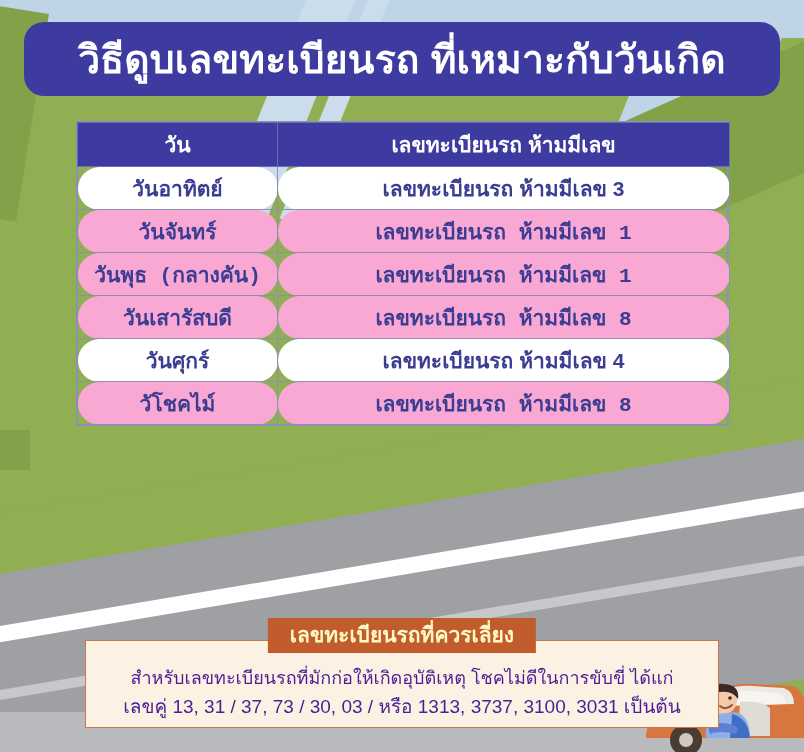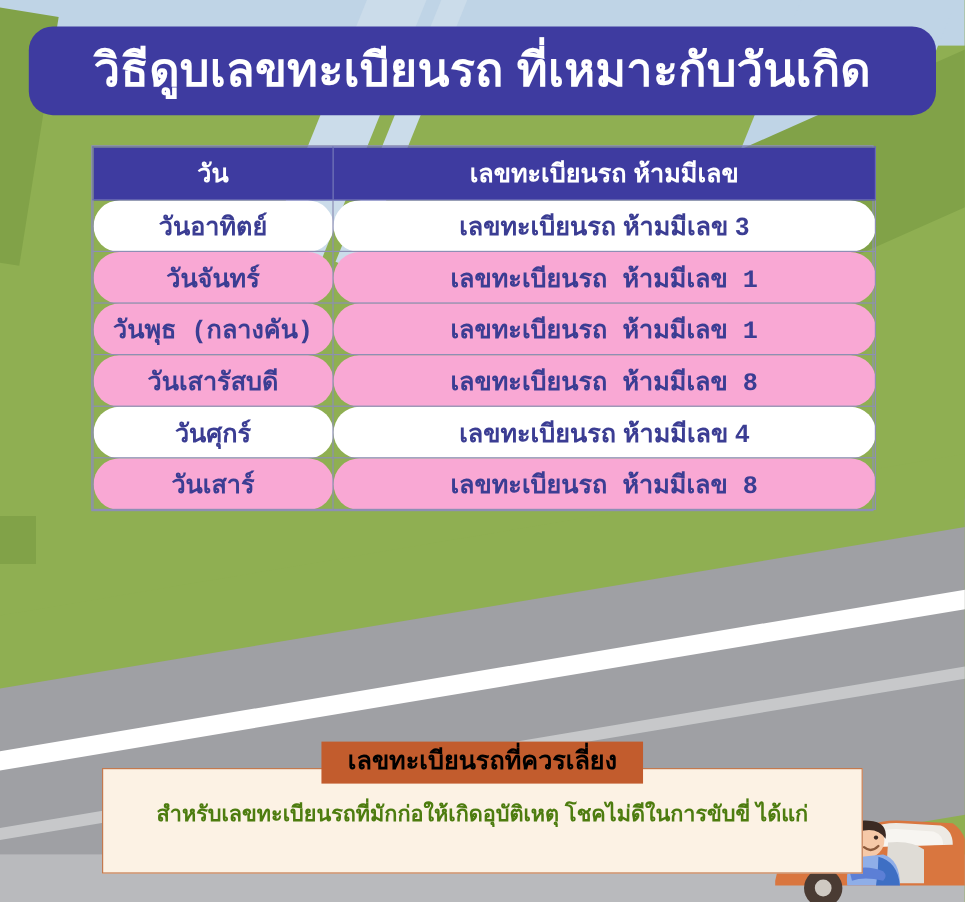--- a/index.html
+++ b/index.html
@@ -204,35 +204,35 @@
     border: 1px solid #C4794E;
     z-index: 3;
     box-sizing: border-box;
   }
   #footer-banner {
     position: absolute;
     top: 618px;
     left: 50%;
     transform: translateX(-50%);
     background: #C25C2D;
-    color: #000000;
+    color: #fef9c3;
     font-size: 21px;
     font-weight: bold;
     padding: 5px 22px 7px 22px;
     z-index: 4;
     white-space: nowrap;
     line-height: 1.1;
   }
   .footer-line {
     position: absolute;
     left: 0;
     width: 100%;
     text-align: center;
-    color: #4d7c0f;
-    font-weight: bold;
+    color: #4c1d95;
+    font-weight: normal;
     white-space: nowrap;
   }
   #footer-line-1 {
     top: 22px;
     font-size: 18px;
   }
   #footer-line-2 {
     top: 50px;
     font-size: 19px;
   }
@@ -313,23 +313,24 @@
         </tr>
         <tr class="row-tint">
           <td>วันเสารัสบดี</td>
           <td>เลขทะเบียนรถ ห้ามมีเลข 8</td>
         </tr>
         <tr class="row-light">
           <td>วันศุกร์</td>
           <td>เลขทะเบียนรถ ห้ามมีเลข 4</td>
         </tr>
         <tr class="row-tint">
-          <td>วันเสาร์</td>
+          <td>วัโชคไม์</td>
           <td>เลขทะเบียนรถ ห้ามมีเลข 8</td>
         </tr>
       </tbody>
   </table>
 </div>
 
 <div id="footer-banner">เลขทะเบียนรถที่ควรเลี่ยง</div>
 <div id="footer-box">
   <div class="footer-line" id="footer-line-1">สำหรับเลขทะเบียนรถที่มักก่อให้เกิดอุบัติเหตุ โชคไม่ดีในการขับขี่ ได้แก่</div>
+  <div class="footer-line" id="footer-line-2">เลขคู่ 13, 31 / 37, 73 / 30, 03 / หรือ 1313, 3737, 3100, 3031 เป็นต้น</div>
 </div>
 
 </body></html>

